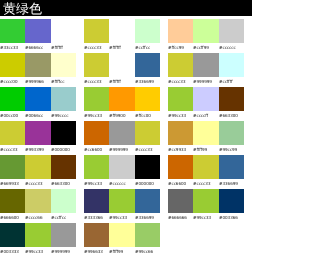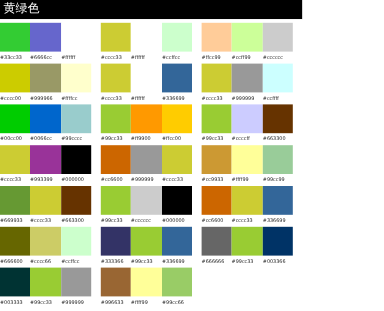--- a/index.html
+++ b/index.html
@@ -25,25 +25,25 @@
     width: 252px;
     height: 16px;
     background: #000000;
     display: flex;
     align-items: center;
     box-sizing: border-box;
     padding-left: 3px;
   }
   #title-text {
     color: #ffffff;
-    font-size: 10px;
+    font-size: 13px;
     line-height: 9px;
     letter-spacing: 0px;
     white-space: nowrap;
-    font-family: Liberation Mono, monospace;
+    font-family: Liberation Serif, serif;
   }
   #title-rule {
     width: 252px;
     height: 1px;
     background: #ffffff;
   }
   
   #rows-area {
     padding-top: 2px;
   }

